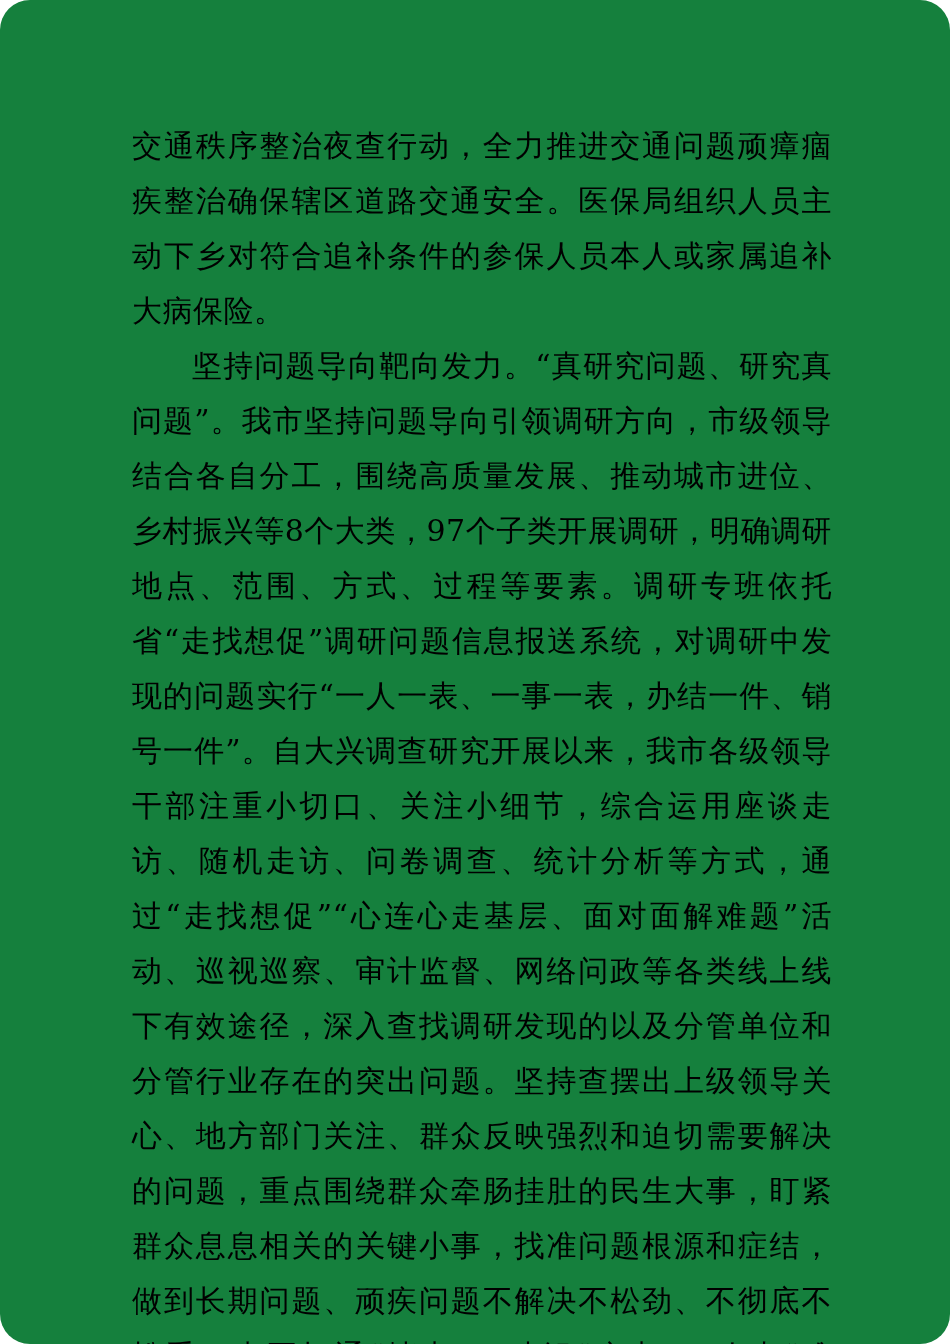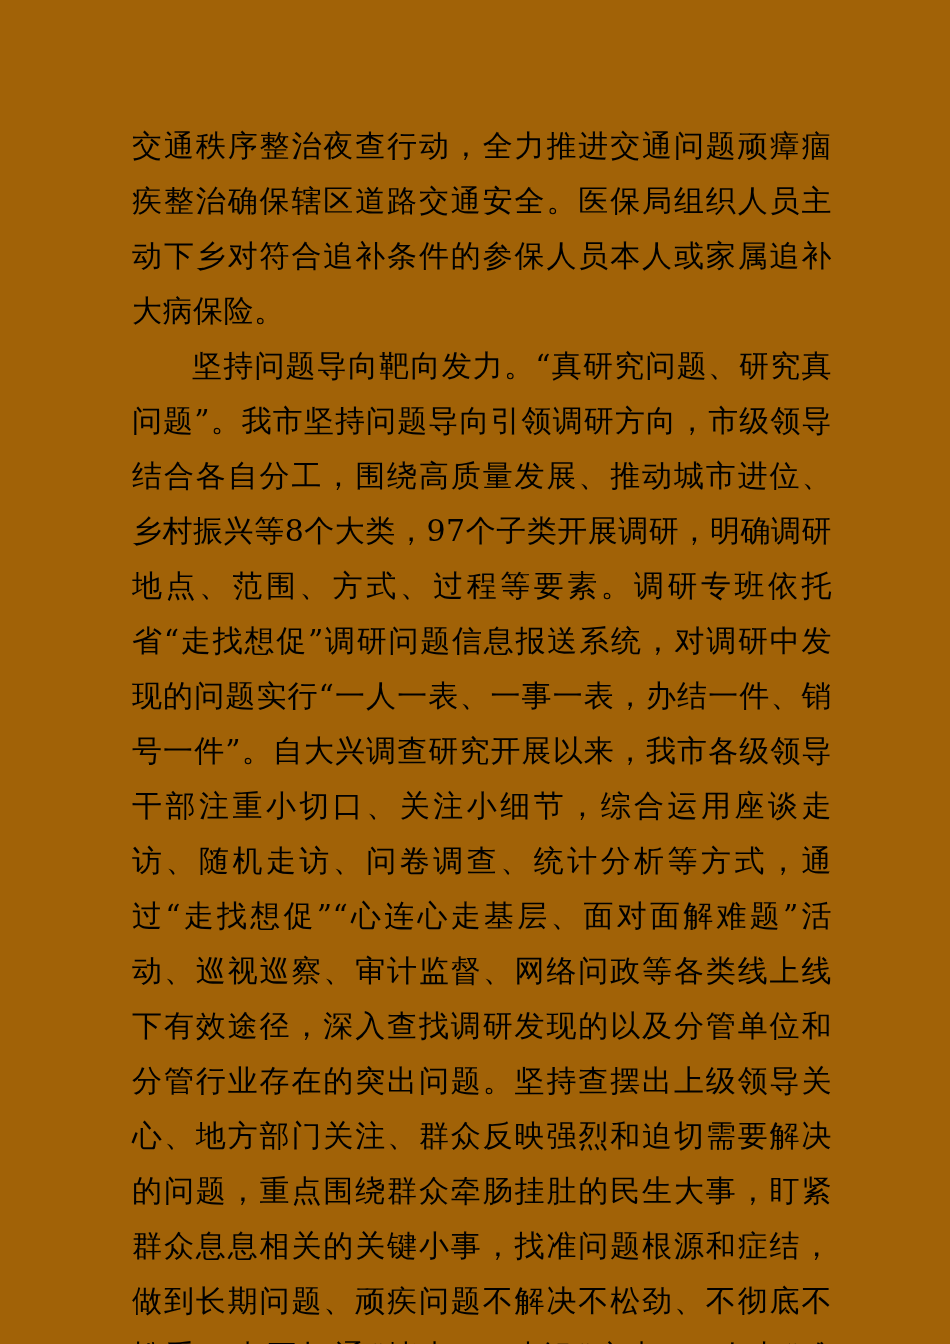--- a/index.html
+++ b/index.html
@@ -11,23 +11,24 @@
     width: 950px;
     height: 1344px;
     font-family: "DejaVu Serif", "Liberation Serif", serif;
     color: #000000;
     overflow: hidden;
   }
   .page {
     position: relative;
     width: 950px;
     height: 1344px;
-    background: #a16207;
+    background: #15803d;
     box-sizing: border-box;
     padding: 118px 118px 60px 132px;
+    border-radius: 30px;
   }
   .doc-body {
     font-size: 30px;
     line-height: 55px;
     letter-spacing: 0.5px;
     text-align: justify;
     text-justify: inter-ideograph;
   }
   .para {
     margin: 0;

